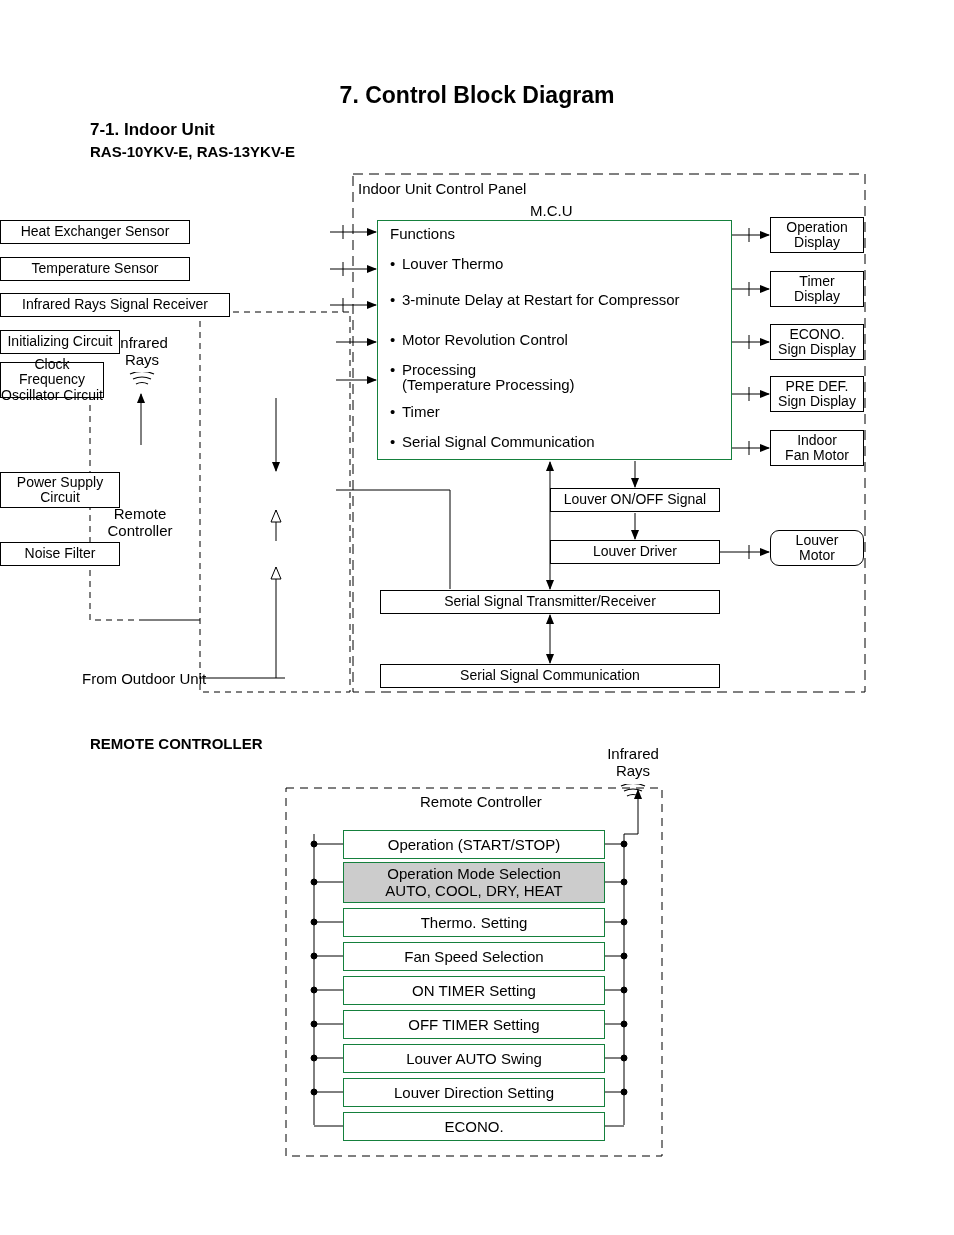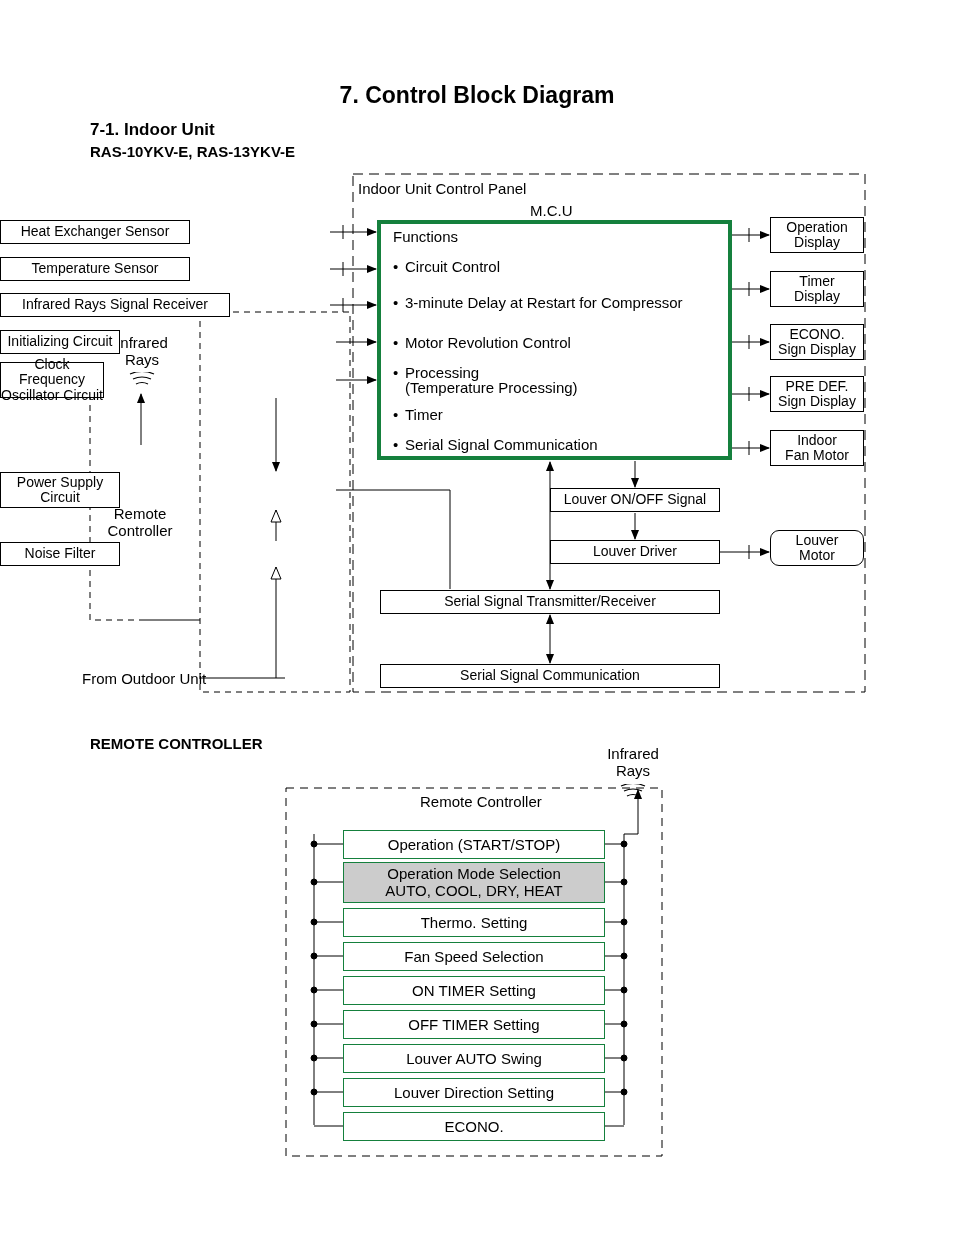--- a/index.html
+++ b/index.html
@@ -68,26 +68,26 @@
   <div class="abs txt" style="left:82px; top:670px;">From Outdoor Unit</div>
 
   <div class="abs box" style="left:140; top:220px; width:190px; height:24px;">Heat Exchanger Sensor</div>
   <div class="abs box" style="left:140; top:257px; width:190px; height:24px;">Temperature Sensor</div>
   <div class="abs box" style="left:100; top:293px; width:230px; height:24px;">Infrared Rays Signal Receiver</div>
   <div class="abs box" style="left:216; top:330px; width:120px; height:24px;">Initializing Circuit</div>
   <div class="abs box" style="left:216; top:362px; width:104px; height:36px; font-size:14px;">Clock Frequency<br>Oscillator Circuit</div>
   <div class="abs box" style="left:216; top:472px; width:120px; height:36px;">Power Supply<br>Circuit</div>
   <div class="abs box" style="left:216; top:542px; width:120px; height:24px;">Noise Filter</div>
 
-  <div class="abs" style="left:377px; top:220px; width:355px; height:240px; border:4px solid #15803d;">
+  <div class="abs" style="left:377px; top:220px; width:355px; height:240px; border:1px solid #15803d;">
     <div class="abs txt" style="left:12px; top:4px;">Functions</div>
     <ul class="abs bullet-list" style="left:12px; top:35px; width:330px;">
       <li style="height:36px;">
           <span class="dot">•</span>
-          <span>Circuit Control</span>
+          <span>Louver Thermo</span>
         </li>
       <li style="height:40px;">
           <span class="dot">•</span>
           <span>3-minute Delay at Restart for Compressor</span>
         </li>
       <li style="height:30px;">
           <span class="dot">•</span>
           <span>Motor Revolution Control</span>
         </li>
       <li style="height:42px;">

